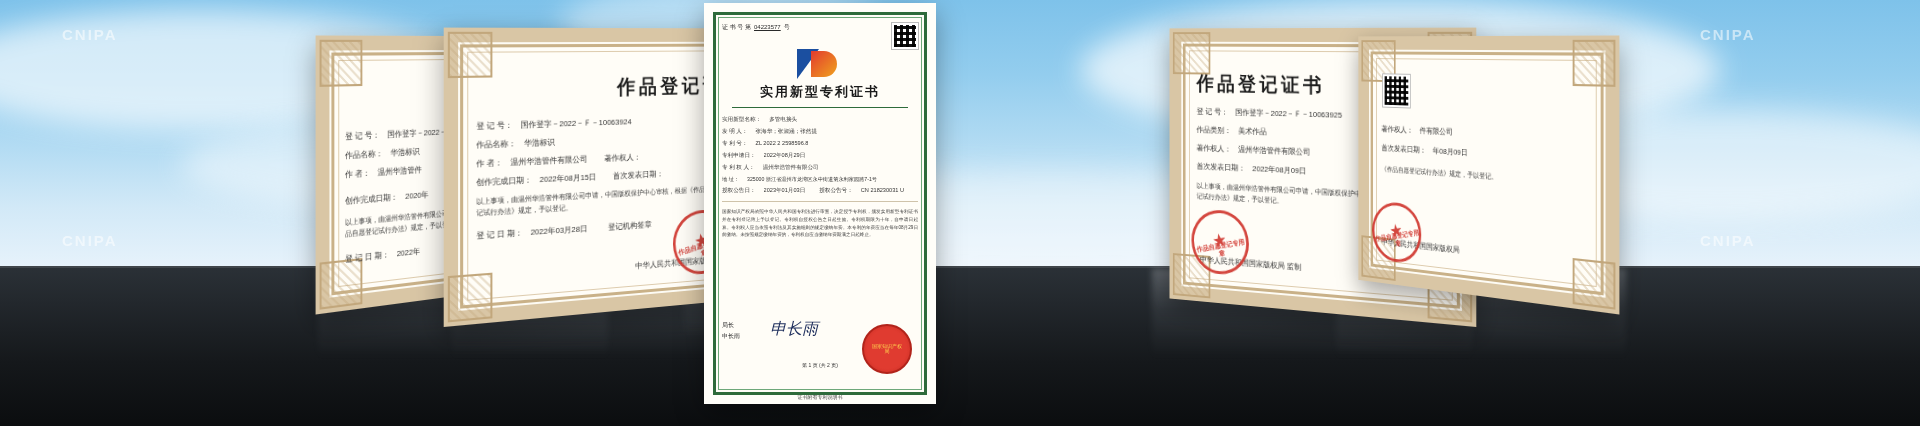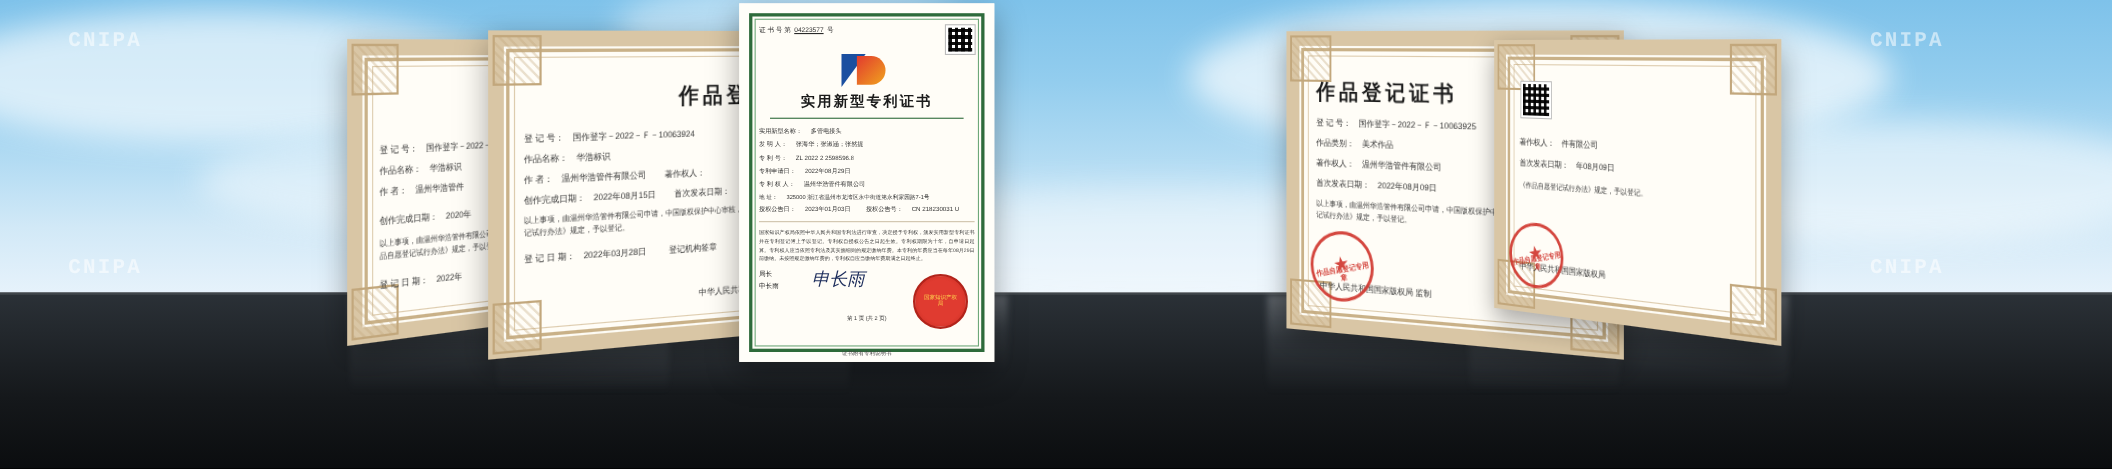--- a/index.html
+++ b/index.html
@@ -41,22 +41,22 @@
   }
   .reflect {
     position:absolute; top:268px; height:90px;
     background:linear-gradient(180deg, rgba(220,225,230,.28) 0%, rgba(180,190,200,.10) 45%, rgba(0,0,0,0) 100%);
     filter:blur(3px);
   }
 
   
   .wm {
     position:absolute; color:rgba(255,255,255,.55);
-    font-size:19px; letter-spacing:2px; font-weight:bold;
-    font-family:Liberation Mono, monospace;
+    font-size:15px; letter-spacing:2px; font-weight:bold;
+    font-family:Liberation Sans, sans-serif;
     user-select:none;
   }
 
   
   .cert {
     position:absolute;
     background:#fdfbf4;
     box-shadow:0 10px 26px rgba(0,0,0,.35);
     overflow:hidden;
   }
@@ -139,21 +139,21 @@
 
   
   #cert-left-outer  { left:305px; top:36px;  width:300px; height:260px;
     transform:perspective(1100px) rotateY(30deg) skewY(-3.2deg); }
   #cert-left-inner  { left:440px; top:28px;  width:330px; height:284px;
     transform:perspective(1200px) rotateY(22deg) skewY(-2.4deg); }
   #cert-right-inner { left:1150px; top:28px; width:330px; height:284px;
     transform:perspective(1200px) rotateY(-22deg) skewY(2.4deg); }
   #cert-right-outer { left:1330px; top:36px; width:300px; height:260px;
     transform:perspective(1100px) rotateY(-30deg) skewY(3.2deg); }
-  #cert-center      { left:672px; top:3px; width:232px; height:326px; }
+  #cert-center      { left:704px; top:3px; width:232px; height:401px; }
 
   #cert-center .frame { background:#fffef9; }
   #cert-center .frame:before { border:3px solid #2e6b3b; inset:9px; }
   #cert-center .frame:after { border:1px solid #6ea87a; inset:14px; }
   .cn-flag-emblem {
     position:absolute; border-radius:50%;
     background:radial-gradient(circle at 50% 50%, #e03b30 0 60%, #c4291f 100%);
     border:2px solid #b2241b; color:#ffd34d;
     display:flex; align-items:center; justify-content:center; font-size:9px;
   }

